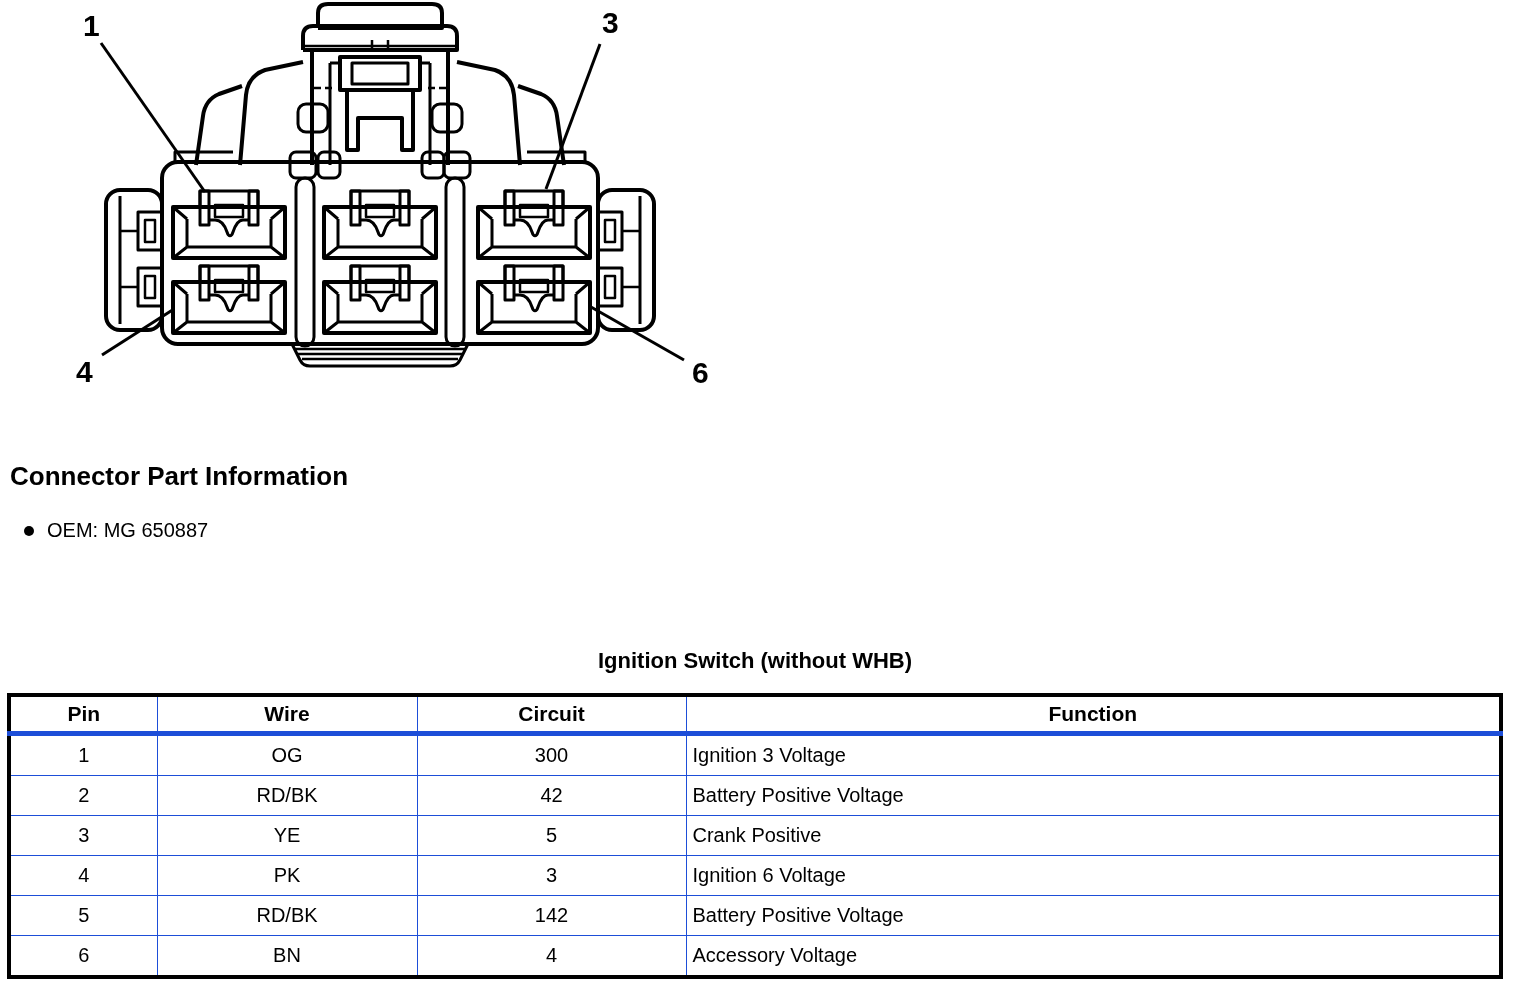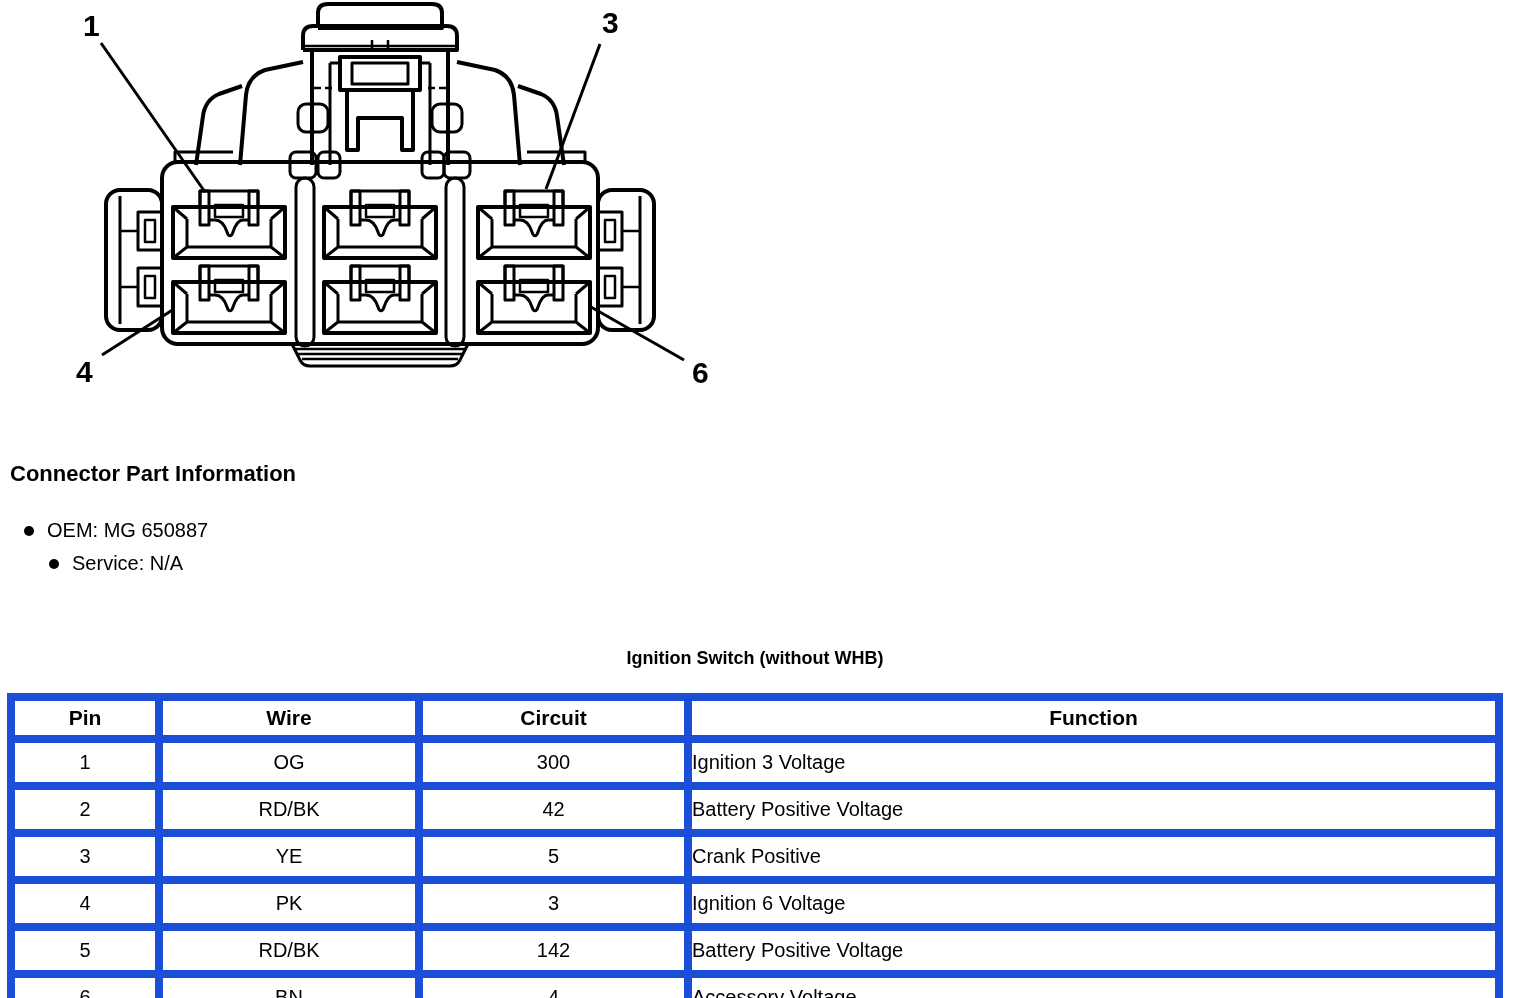--- a/index.html
+++ b/index.html
@@ -7,39 +7,39 @@
     position:relative;width:1520px;height:998px;background:#fff;
     font-family:"Liberation Sans",sans-serif;color:#000;overflow:hidden;
   }
   
   svg.diagram{position:absolute;left:0;top:0;}
   svg.diagram .ln{fill:none;stroke:#000;stroke-width:4;stroke-linejoin:round;}
   svg.diagram .s3{stroke-width:3;}
   svg.diagram .s2{stroke-width:2.5;}
   svg.diagram text{font-family:"Liberation Sans",sans-serif;font-weight:bold;font-size:30px;fill:#000;}
   
-  .info-heading{position:absolute;left:10px;top:461px;margin:0;font-size:22px;font-weight:bold;}
+  .info-heading{position:absolute;left:10px;top:461px;margin:0;font-size:26px;font-weight:bold;}
   .info-list{position:absolute;left:24px;top:514px;margin:0;padding:0;list-style:none;}
   .info-list li{display:flex;align-items:center;height:33px;font-size:20px;justify-content:center;}
   .bullet{width:10px;height:10px;border-radius:50%;background:#000;margin-right:13px;flex:none;}
   
   .table-title{position:absolute;left:7px;top:648px;width:1496px;text-align:center;
-    font-size:18px;font-weight:bold;}
+    font-size:22px;font-weight:bold;}
   table.pinout{
     position:absolute;left:7px;top:693px;width:1496px;
     border-collapse:collapse;table-layout:fixed;background:#fff;
     border:4px solid #000;
   }
   table.pinout th,table.pinout td{
-    border:8px solid #1d4ed8;text-align:center;vertical-align:middle;
+    border:1px solid #1d4ed8;text-align:center;vertical-align:middle;
     padding:0;font-size:20px;overflow:hidden;white-space:nowrap;
   }
   table.pinout th{font-size:21px;font-weight:bold;height:34px;border-bottom-width:5px;}
   table.pinout td{height:39px;}
-  table.pinout td.func{text-align:left;padding-left:0;}
+  table.pinout td.func{text-align:left;padding-left:6px;}
 </style>
 </head>
 <body>
 
 <div class="sheet">
 
   <svg class="diagram" width="760" height="400" viewBox="0 0 760 400">
     <defs>
 
       <g id="cavity">
@@ -124,24 +124,20 @@
     <text x="692" y="383">6</text>
   </svg>
 
   <h2 class="info-heading">Connector Part Information</h2>
 
   <ul class="info-list">
     <li>
       <span class="bullet"></span>
       <span>OEM: MG 650887</span>
     </li>
-    <li>
-      <span class="bullet"></span>
-      <span>Service: N/A</span>
-    </li>
   </ul>
 
   <div class="table-title">Ignition Switch (without WHB)</div>
 
   <table class="pinout">
     <colgroup>
       <col style="width:148px">
         <col style="width:260px">
         <col style="width:269px">
         <col>

